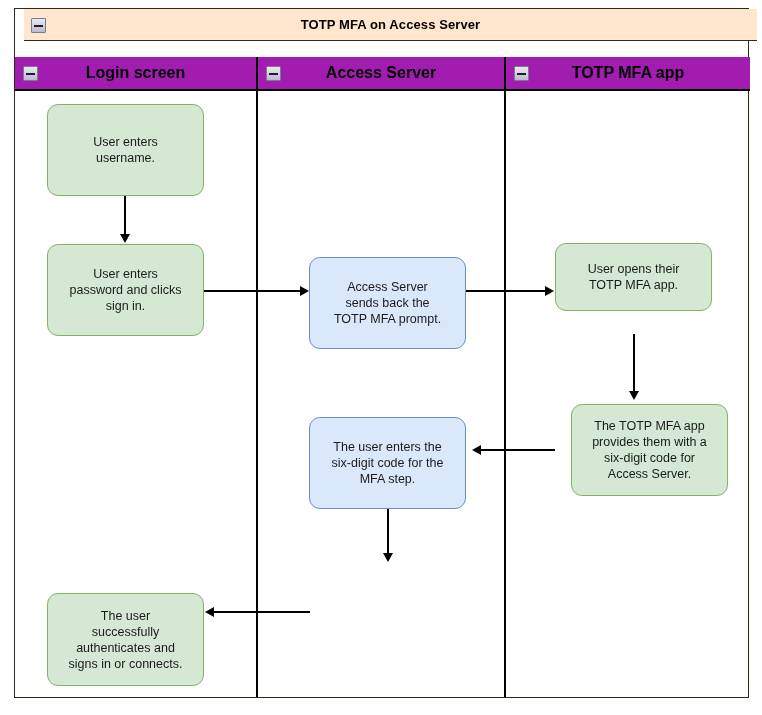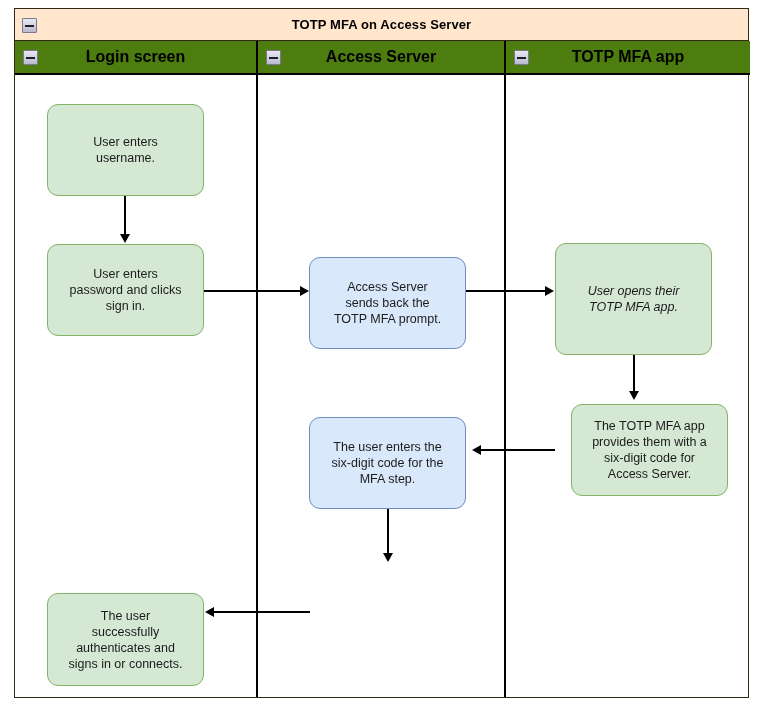--- a/index.html
+++ b/index.html
@@ -24,21 +24,21 @@
     width: 735px;
     height: 690px;
     box-sizing: border-box;
     border: 1px solid #2f2a16;
     background: #ffffff;
   }
 
   
   .pool-title {
     position: absolute;
-    left: 0;
+    left: 9px;
     top: 0;
     width: 100%;
     height: 32px;
     box-sizing: border-box;
     background: #ffe6cc;
     border-bottom: 1px solid #2f2a16;
     display: flex;
     align-items: center;
     justify-content: center;
   }
@@ -67,24 +67,24 @@
     display: block;
     width: 9px;
     height: 2px;
     background: #1d1d26;
   }
   .pool-collapse { left: 7px; top: 9px; }
 
   
   .lane-header {
     position: absolute;
-    top: 32px;
+    top: 48px;
     height: 34px;
     box-sizing: border-box;
-    background: #4d7c0f;
+    background: #a21caf;
     border-bottom: 2px solid #000000;
     display: flex;
     align-items: center;
     justify-content: center;
   }
   .lane-header-text {
     font-size: 16px;
     font-weight: bold;
     color: #000000;
   }
@@ -208,21 +208,21 @@
 
     <div class="edge-h" style="left:199px; top:602px; width:96px;"></div>
     <div class="arrowhead arrow-left" style="left:190px; top:597.5px;"></div>
 
     <div class="node green" style="left:32px; top:95px; width:157px; height:92px;">User enters username.</div>
 
     <div class="node green" style="left:32px; top:235px; width:157px; height:92px;">User enters password and clicks sign in.</div>
 
     <div class="node blue" style="left:294px; top:235px; width:157px; height:92px;">Access Server sends back the TOTP MFA prompt.</div>
 
-    <div class="node green" style="left:540px; top:234px; width:157px; height:112px;font-style:italic;">User opens their TOTP MFA app.</div>
+    <div class="node green" style="left:540px; top:234px; width:157px; height:68px;">User opens their TOTP MFA app.</div>
 
     <div class="node green" style="left:540px; top:395px; width:157px; height:92px;margin-left:16px;">The TOTP MFA app provides them with a six-digit code for Access Server.</div>
 
     <div class="node blue" style="left:294px; top:395px; width:157px; height:92px;">The user enters the six-digit code for the MFA step.</div>
 
 
     <div class="node green" style="left:32px; top:584px; width:157px; height:93px;">The user successfully authenticates and signs in or connects.</div>
 
   </div>
 </div>

